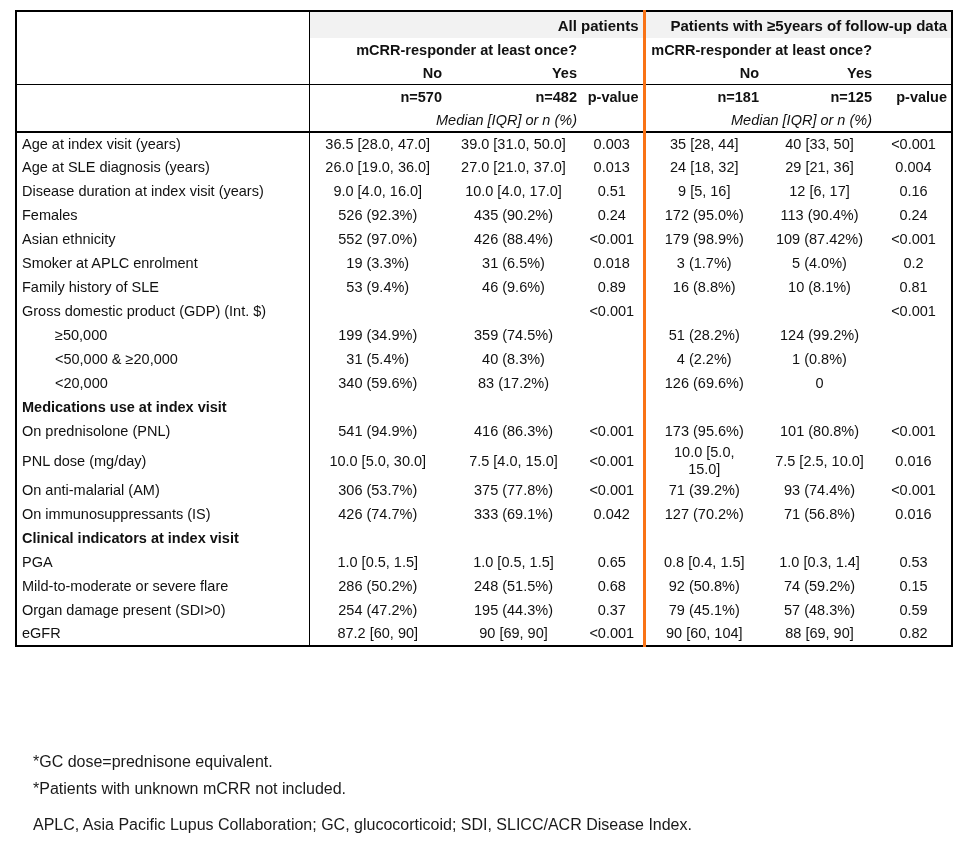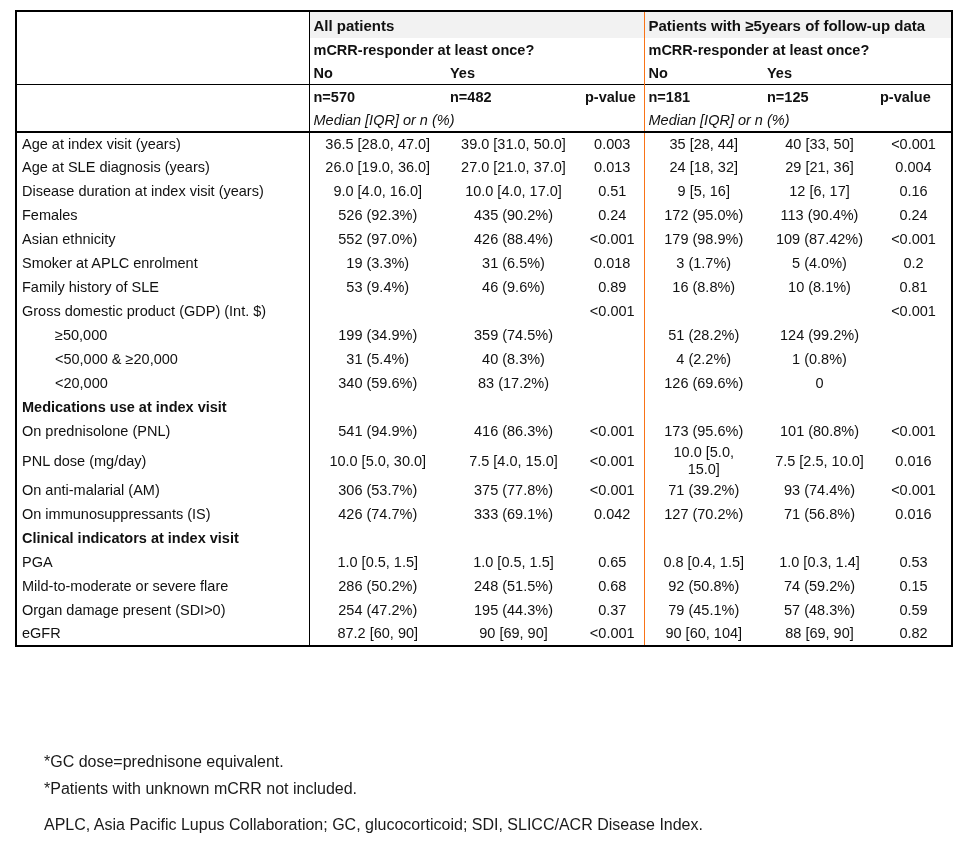--- a/index.html
+++ b/index.html
@@ -7,36 +7,36 @@
   body {
     width: 969px; height: 841px; position: relative;
     font-family: "Liberation Sans", sans-serif; color: #111;
   }
   .tbl {
     position: absolute; left: 15px; top: 10px; width: 936px;
     border-collapse: collapse; table-layout: fixed;
     border: 2px solid #000; font-size: 14.5px;
   }
   .tbl th { font-weight: 700; }
-  .tbl thead th, .tbl thead td { text-align: left; padding: 1px 4px; vertical-align: middle; }
+  .tbl thead th, .tbl thead td { text-align: right; padding: 1px 4px; vertical-align: middle; }
   .r1 th { background: #f2f2f2; height: 27px; font-size: 15px; }
   .r2 th { height: 24px; }
   .r3 th { height: 22px; }
   .r4 th, .r4 td { height: 25px; border-top: 1px solid #000; }
   .r5 td { height: 23px; border-bottom: 2px solid #000; font-style: italic; }
   .lbl { border-right: 1px solid #000; text-align: left; padding-left: 8px; }
-  .gl  { border-left: 1px solid #f97316; margin-top: 34px; }
+  .gl  { border-left: 3px solid #f97316; margin-top: 34px; }
   .tbl tbody td {
     height: 24px; padding: 0 5px; text-align: center;
     white-space: pre-line; line-height: 1.18; vertical-align: middle;
   }
   .tbl tbody td.rl { text-align: left; white-space: normal; }
   tr.bold td.rl { font-weight: 700; }
   tr.indent td.rl { padding-left: 38px; }
-  .notes { position: absolute; left: 44px; top: 748px; font-size: 16px; color: #1a1a1a; }
+  .notes { position: absolute; left: 33px; top: 748px; font-size: 16px; color: #1a1a1a; }
   .notes p { line-height: 27px; }
   .notes .abbrev { margin-top: 9px; }
 </style>
 </head>
 <body>
 
 <table class="tbl">
   <colgroup>
     <col style="width:293px">
       <col style="width:137px">

